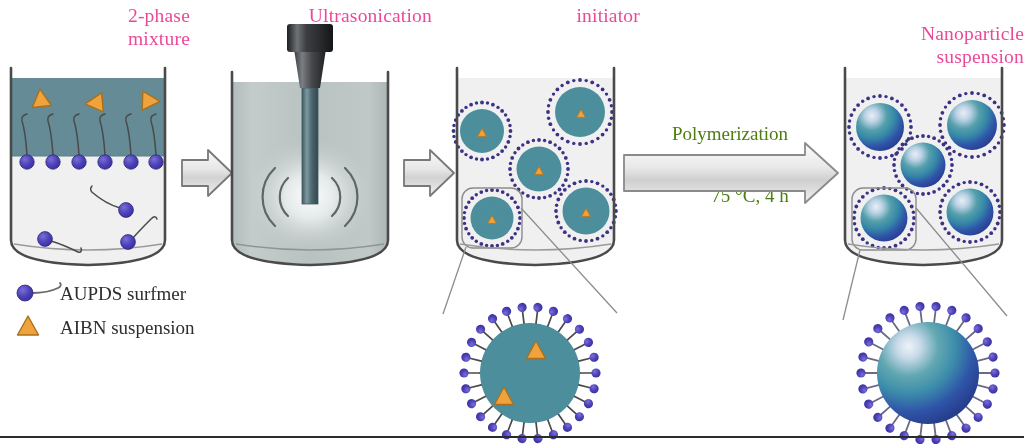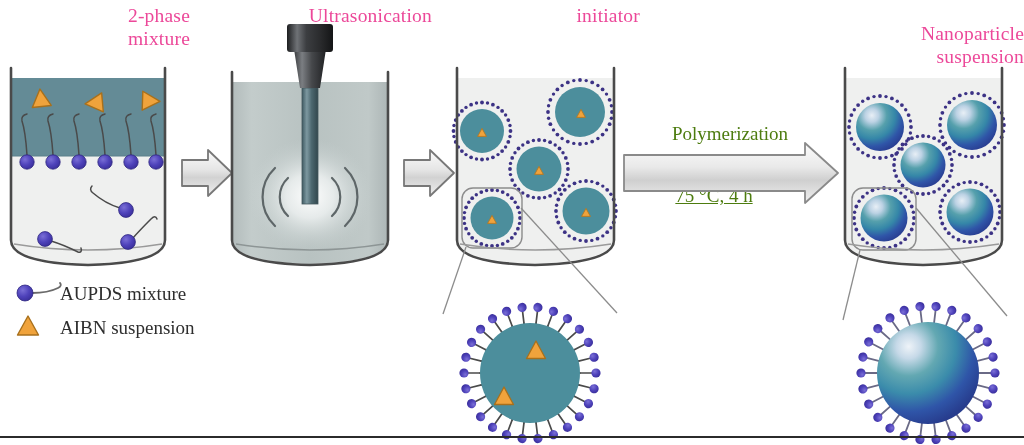--- a/index.html
+++ b/index.html
@@ -44,26 +44,26 @@
   </div>
 
   <div class="stage-title" style="left:820px;top:4px;width:204px;margin-top:18px;">
     <div>Nanoparticle</div>
     <div>suspension</div>
   </div>
 
   <div class="arrow-label" style="left:620px;top:123px;width:220px;">
     <span>Polymerization</span>
   </div>
-  <div class="arrow-label" style="left:604px;top:185px;width:220px;text-decoration:underline;">
+  <div class="arrow-label" style="left:640px;top:185px;width:220px;">
     <span>75 °C, 4 h</span>
   </div>
 
   <div class="legend-text" style="left:60px;top:283px;">
-    <span>AUPDS mixture</span>
+    <span>AUPDS surfmer</span>
   </div>
   <div class="legend-text" style="left:60px;top:317px;">
     <span>AIBN suspension</span>
   </div>
 
   <svg width="1024" height="445" viewBox="0 0 1024 445" style="position:absolute;left:0;top:0;">
     <defs>
 
       <linearGradient id="gradArrow" x1="0" y1="0" x2="0" y2="1">
         <stop offset="0%" stop-color="#fbfbfb"></stop>

